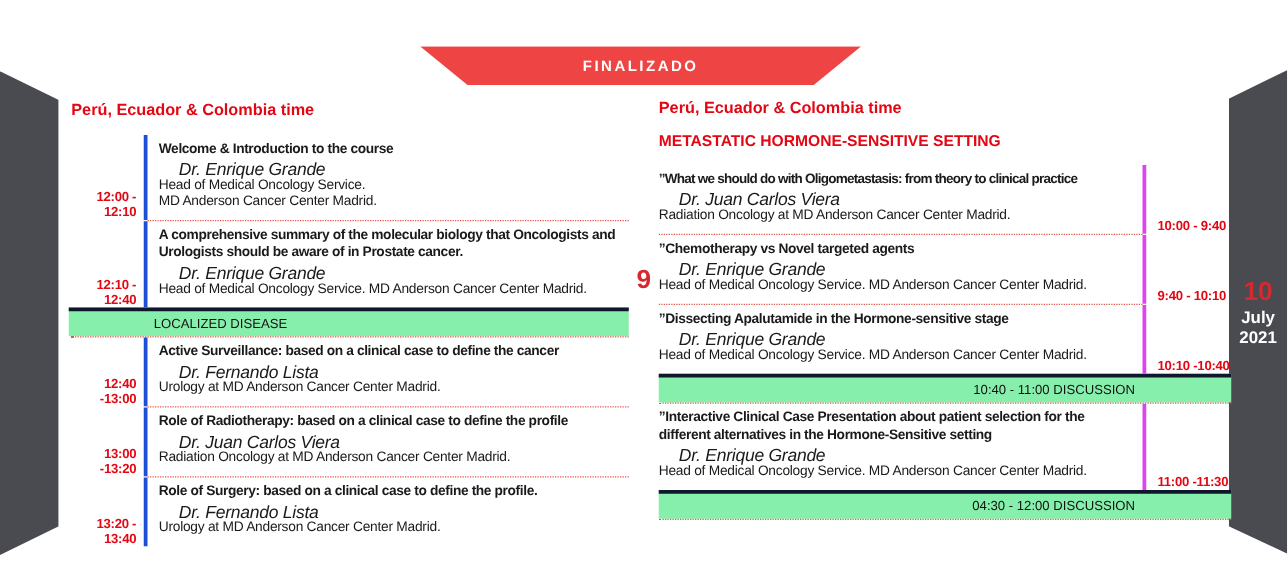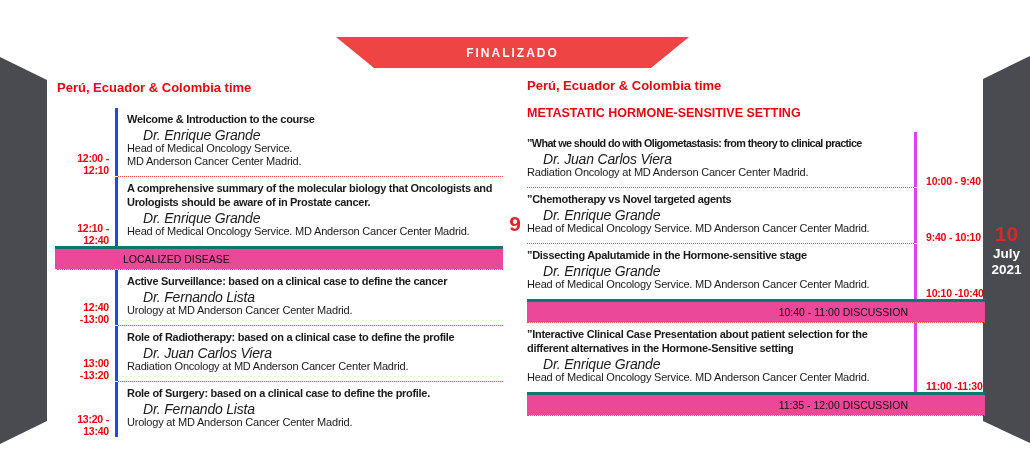--- a/index.html
+++ b/index.html
@@ -40,21 +40,21 @@
   .title{font-size:11px;font-weight:bold;line-height:14px;letter-spacing:-0.3px;color:#1a1a1a;}
   .title.tight{font-size:10.8px;letter-spacing:-0.6px;}
   .speaker{font-style:italic;font-size:14px;line-height:14px;margin-top:2px;letter-spacing:-0.2px;margin-left:16px;}
   .aff{font-size:11px;line-height:13px;letter-spacing:-0.2px;}
 
   .sep{border-top:1px dotted #e2554b;height:0;}
   .col-left .sep{margin-left:61px;}
   .col-right .sep{margin-right:71px;}
   .sep.full{margin-left:0;margin-right:0;}
 
-  .section-bar{background:#ec4899;border-top:3px solid #0f766e;font-size:10.5px;color:#111;
+  .section-bar{background:#86efac;border-top:3px solid #0f172a;font-size:10.5px;color:#111;
       line-height:12px;padding:4px 0;}
   .col-left .section-bar{margin-left:-2px;width:calc(100% + 2px);padding-left:68px;text-align:left;}
   .col-right .section-bar{padding-right:77px;text-align:right;}
 </style>
 </head>
 <body>
 
 <div class="page">
 
   <div class="fin-banner">
@@ -174,18 +174,18 @@
     <div class="item">
       <div class="body">
         <div class="title">”Interactive Clinical Case Presentation about patient selection for the different alternatives in the Hormone-Sensitive setting</div>
         <div class="speaker">Dr. Enrique Grande</div>
         <div class="aff">Head of Medical Oncology Service. MD Anderson Cancer Center Madrid.</div>
       </div>
       <div class="time">11:00 -11:30</div>
     </div>
 
     <div class="section-bar">
-      <span>11:35 - 12:00  DISCUSSION</span>
+      <span>04:30 - 12:00  DISCUSSION</span>
     </div>
     <div class="sep full"></div>
   </div>
 
 </div>
 
 </body></html>

